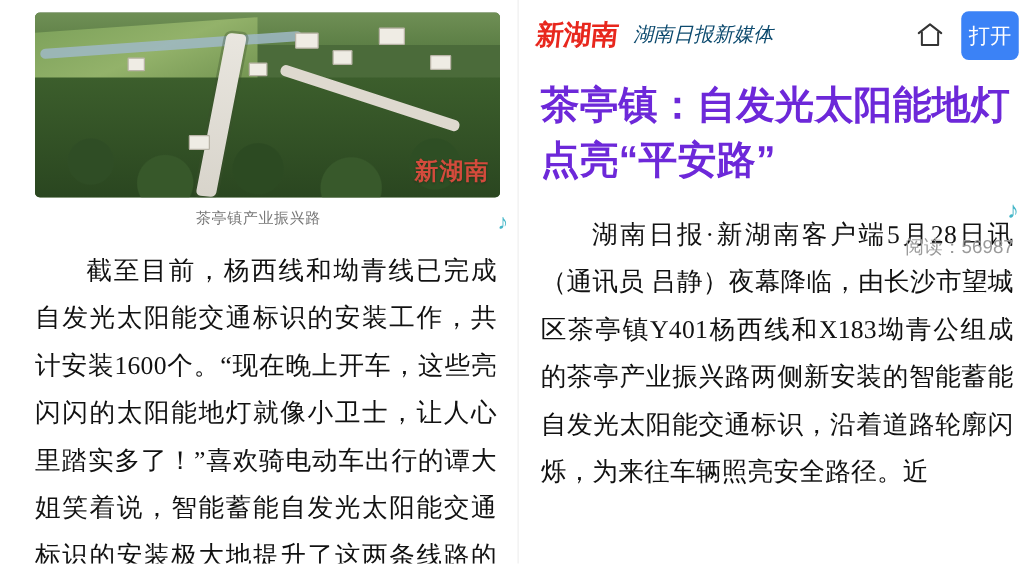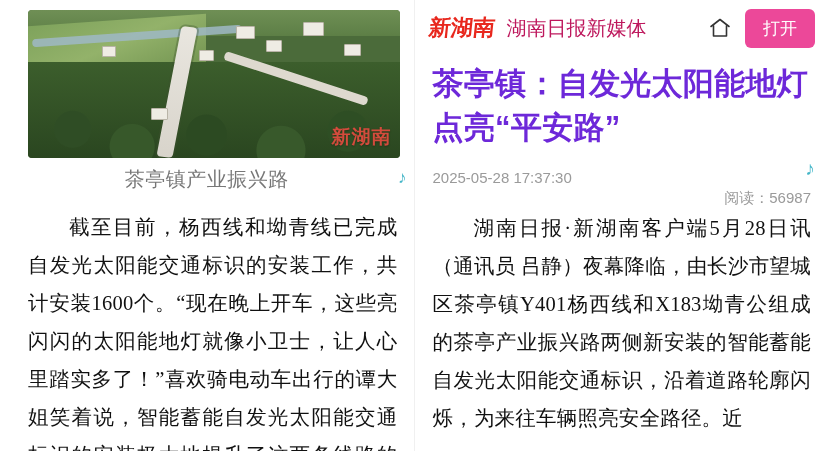--- a/index.html
+++ b/index.html
@@ -105,21 +105,21 @@
     font-weight: 700;
     color: #e24b3f;
     letter-spacing: 1px;
     font-family: "Liberation Serif", serif;
     text-shadow: 0 1px 2px rgba(0,0,0,.35);
     opacity: .92;
   }
   .hero-caption {
     margin: 8px 0 0 0;
     text-align: center;
-    font-size: 20px;
+    font-size: 12px;
     color: #777777;
     letter-spacing: .5px;
   }
   .article-left {
     margin: 16px 16px 0 28px;
     font-size: 20.5px;
     line-height: 1.85;
     letter-spacing: .2px;
     color: #111111;
     text-indent: 2em;
@@ -152,41 +152,42 @@
   .brand-logo {
     font-family: "Liberation Serif", serif;
     font-size: 22px;
     font-weight: 700;
     color: #e8271d;
     letter-spacing: 0px;
     transform: skewX(-6deg);
     white-space: nowrap;
   }
   .brand-sub {
-    font-size: 20px;
-    color: #be185d;
+    font-size: 16px;
+    color: #0c4a6e;
     white-space: nowrap;
     margin-left: 2px;
+    font-style: italic;
   }
   .topbar-spacer { flex: 1; }
   .home-icon {
     width: 30px;
     height: 30px;
     display: flex;
     align-items: center;
     justify-content: center;
     color: #333333;
   }
   .open-btn {
-    background: #ec4899;
+    background: #3b82f6;
     color: #ffffff;
     font-size: 17px;
     border: none;
     border-radius: 6px;
-    padding: 8px 18px;
+    padding: 8px 6px;
     cursor: pointer;
     font-family: Liberation Mono, monospace;
   }
   .headline {
     margin: 6px 18px 0 18px;
     font-size: 31px;
     line-height: 1.42;
     font-weight: 700;
     color: #6d28d9;
     letter-spacing: .3px;
@@ -266,21 +267,20 @@
           <path d="M3 10.5 12 3.5l9 7"></path>
           <path d="M5.5 9.8V20h13V9.8"></path>
         </svg>
       </div>
       <button class="open-btn">打开</button>
     </div>
 
     <div class="headline">茶亭镇：自发光太阳能地灯点亮“平安路”</div>
 
     <div class="meta">
-      <div>2025-05-28 17:37:30</div>
       <div class="read-count">阅读：56987</div>
     </div>
 
     <div class="music-note-right">♪</div>
 
     <div class="article-right">湖南日报·新湖南客户端5月28日讯（通讯员 吕静）夜幕降临，由长沙市望城区茶亭镇Y401杨西线和X183坳青公组成的茶亭产业振兴路两侧新安装的智能蓄能自发光太阳能交通标识，沿着道路轮廓闪烁，为来往车辆照亮安全路径。近</div>
   </div>
 
 </div>
 

